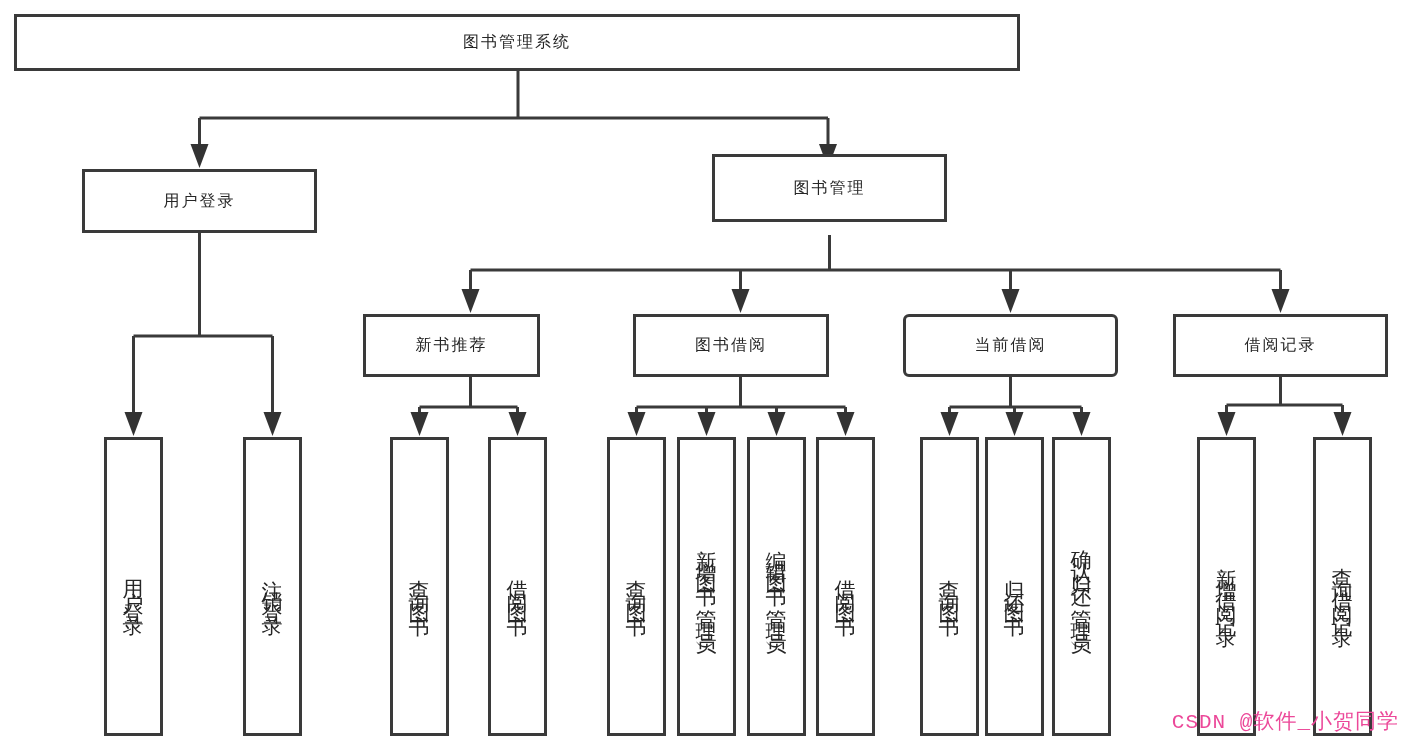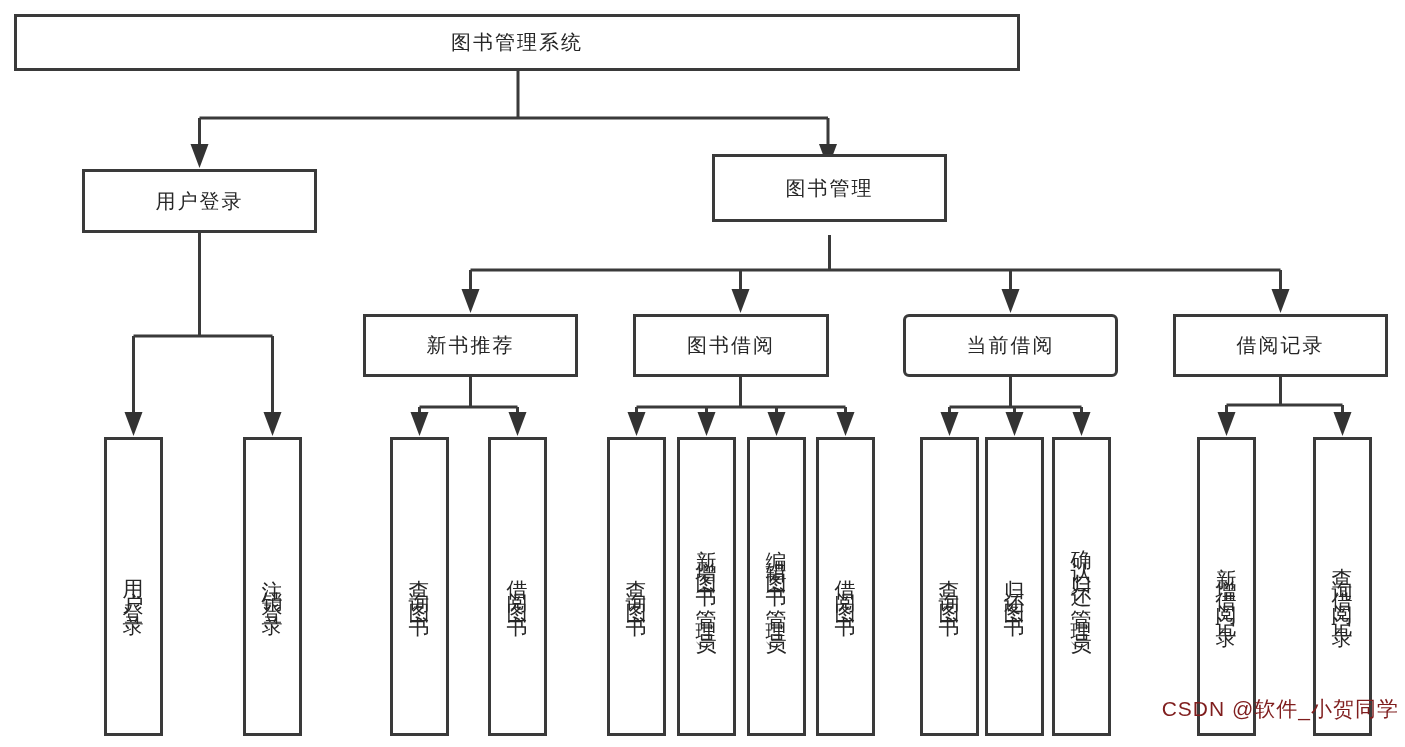--- a/index.html
+++ b/index.html
@@ -36,44 +36,45 @@
     background: #ffffff;
     border: 3px solid #3a3a3a;
     box-sizing: border-box;
     display: flex;
     align-items: center;
     justify-content: center;
     z-index: 2;
   }
   .node .lbl {
     color: #262626;
-    font-size: 20px;
+    font-size: 16px;
     letter-spacing: 2px;
     white-space: nowrap;
   }
   .node.v {
     width: 59px;
     height: 299px;
   }
   .node.v .lbl {
     writing-mode: vertical-rl;
     letter-spacing: 12px;
     font-size: 21px;
     line-height: 1;
     white-space: nowrap;
   }
   .watermark {
     position: absolute;
     right: 6px;
-    bottom: 24px;
+    bottom: 12px;
     z-index: 5;
-    color: #7f1d1d;
+    color: #ec4899;
     font-size: 21px;
     letter-spacing: 1px;
     white-space: nowrap;
+    font-family: Liberation Mono, monospace;
   }
 </style>
 </head>
 <body>
 
 <div class="canvas">
 
   <svg class="wires" viewBox="0 0 1405 747" xmlns="http://www.w3.org/2000/svg">
 
     <g>
@@ -128,21 +129,21 @@
     <span class="lbl">图书管理系统</span>
   </div>
 
   <div class="node" style="left:82px; top:169px; width:235px; height:64px;">
     <span class="lbl">用户登录</span>
   </div>
   <div class="node" style="left:712px; top:154px; width:235px; height:68px;">
     <span class="lbl">图书管理</span>
   </div>
 
-  <div class="node" style="left:363px; top:314px; width:215px; height:63px;">
+  <div class="node" style="left:363px; top:314px; width:177px; height:63px;">
     <span class="lbl">新书推荐</span>
   </div>
   <div class="node" style="left:633px; top:314px; width:196px; height:63px;">
     <span class="lbl">图书借阅</span>
   </div>
   <div class="node" style="left:903px; top:314px; width:215px; height:63px;border-radius:6px;">
     <span class="lbl">当前借阅</span>
   </div>
   <div class="node" style="left:1173px; top:314px; width:215px; height:63px;">
     <span class="lbl">借阅记录</span>

